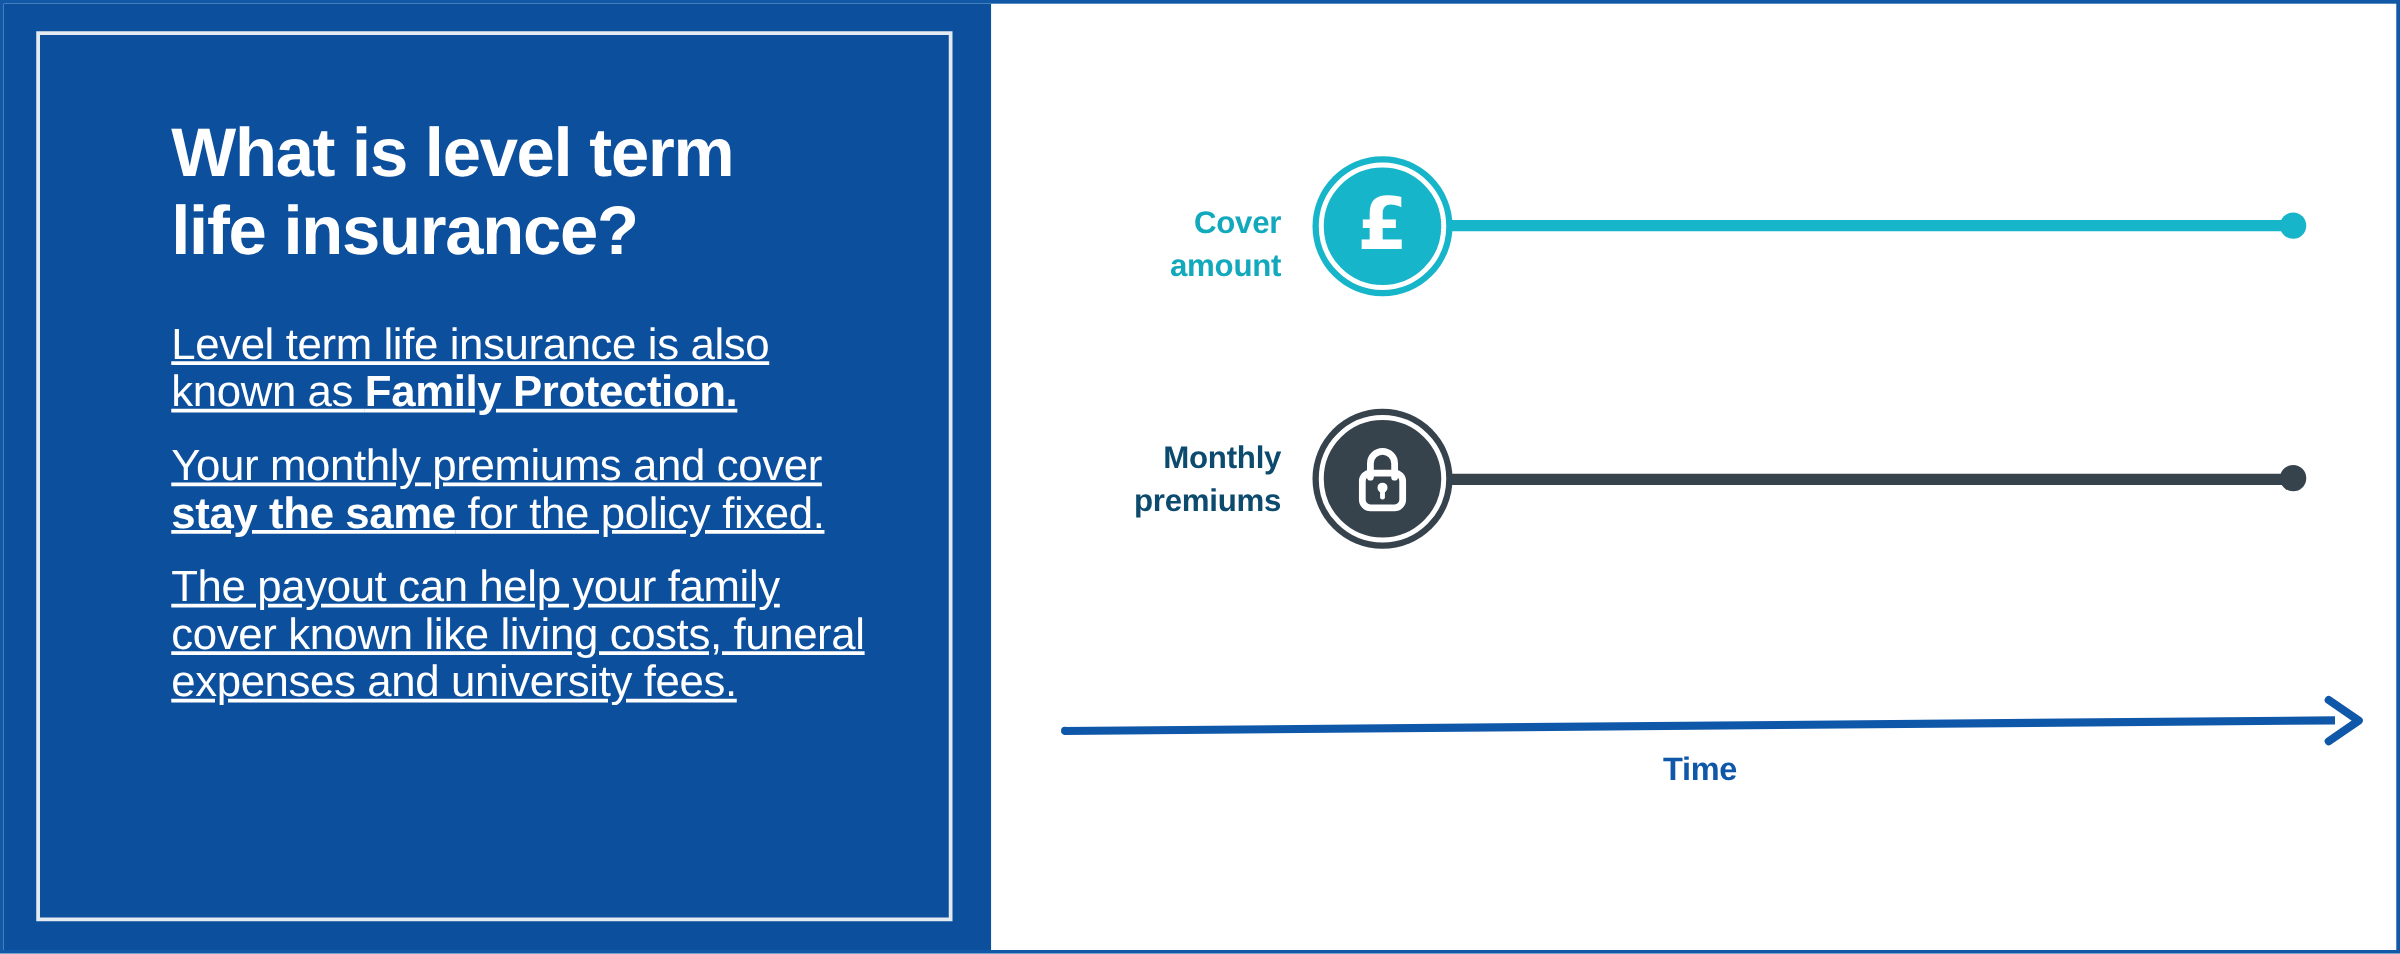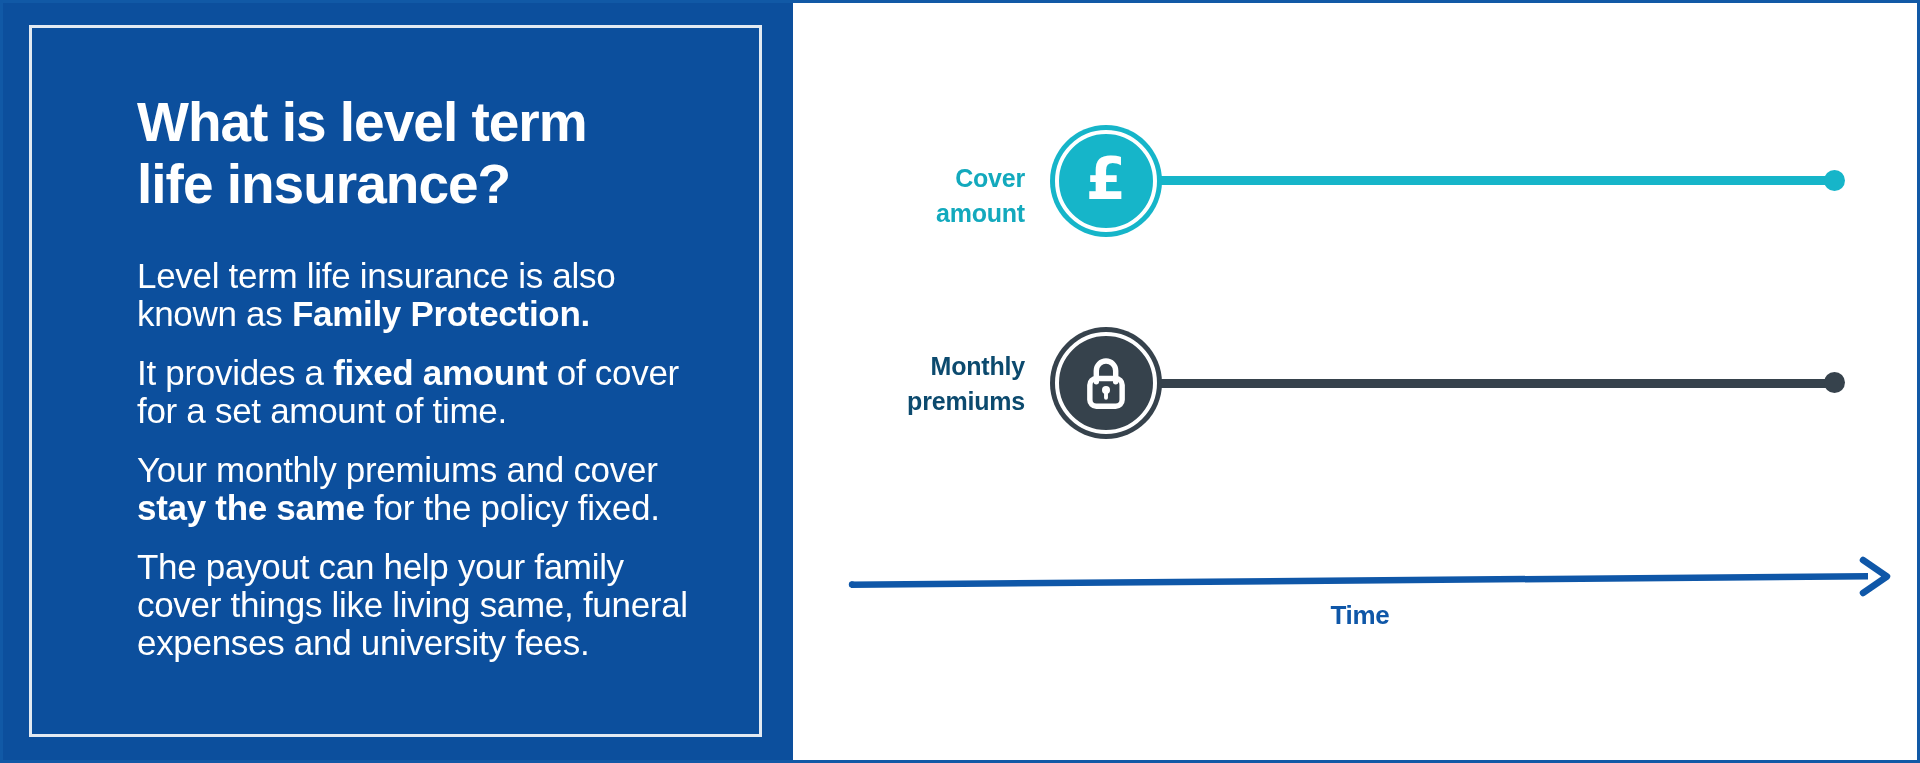--- a/index.html
+++ b/index.html
@@ -31,21 +31,21 @@
     font-size:55px; font-weight:bold; line-height:62px;
     letter-spacing:-1px;
     color:#ffffff;
     white-space:pre-line;
   }
   .intro-copy {
     position:absolute; left:134px; top:254px; width:560px;
     font-size:35px; line-height:38px;
     color:#ffffff;
   }
-  .intro-copy p { white-space:pre-line; margin:0 0 21px 0; letter-spacing:-0.3px; }
+  .intro-copy p { white-space:pre-line; margin:0 0 21px 0; letter-spacing:-0.3px;text-decoration:underline; }
   .intro-copy strong { font-weight:bold; }
 
   
   .right-panel { position:absolute; left:790px; top:0; right:0; bottom:0; background:#ffffff; }
 
   .row-label {
     position:absolute; left:830px; width:192px;
     text-align:right; white-space:pre-line;
     font-size:25px; line-height:35px; font-weight:bold;
     letter-spacing:-0.2px;
@@ -91,26 +91,24 @@
 
 <div class="canvas">
 
   <section class="left-panel">
     <div class="inner-border"></div>
     <h1 class="page-title">What is level term
 life insurance?</h1>
     <div class="intro-copy">
       <p><span>Level term life insurance is also
 known as </span><strong>Family Protection.</strong><span></span></p>
-      <p><span>It provides a </span><strong>fixed amount</strong><span> of cover
-for a set amount of time.</span></p>
       <p><span>Your monthly premiums and cover
 </span><strong>stay the same</strong><span> for the policy fixed.</span></p>
       <p><span>The payout can help your family
-cover things like living same, funeral
+cover known like living costs, funeral
 expenses and university fees.</span><strong></strong><span></span></p>
     </div>
   </section>
 
   <section class="right-panel"></section>
 
   <div class="row-label teal">Cover
 amount</div>
   <div class="row-line teal"></div>
   <div class="end-dot teal"></div>

